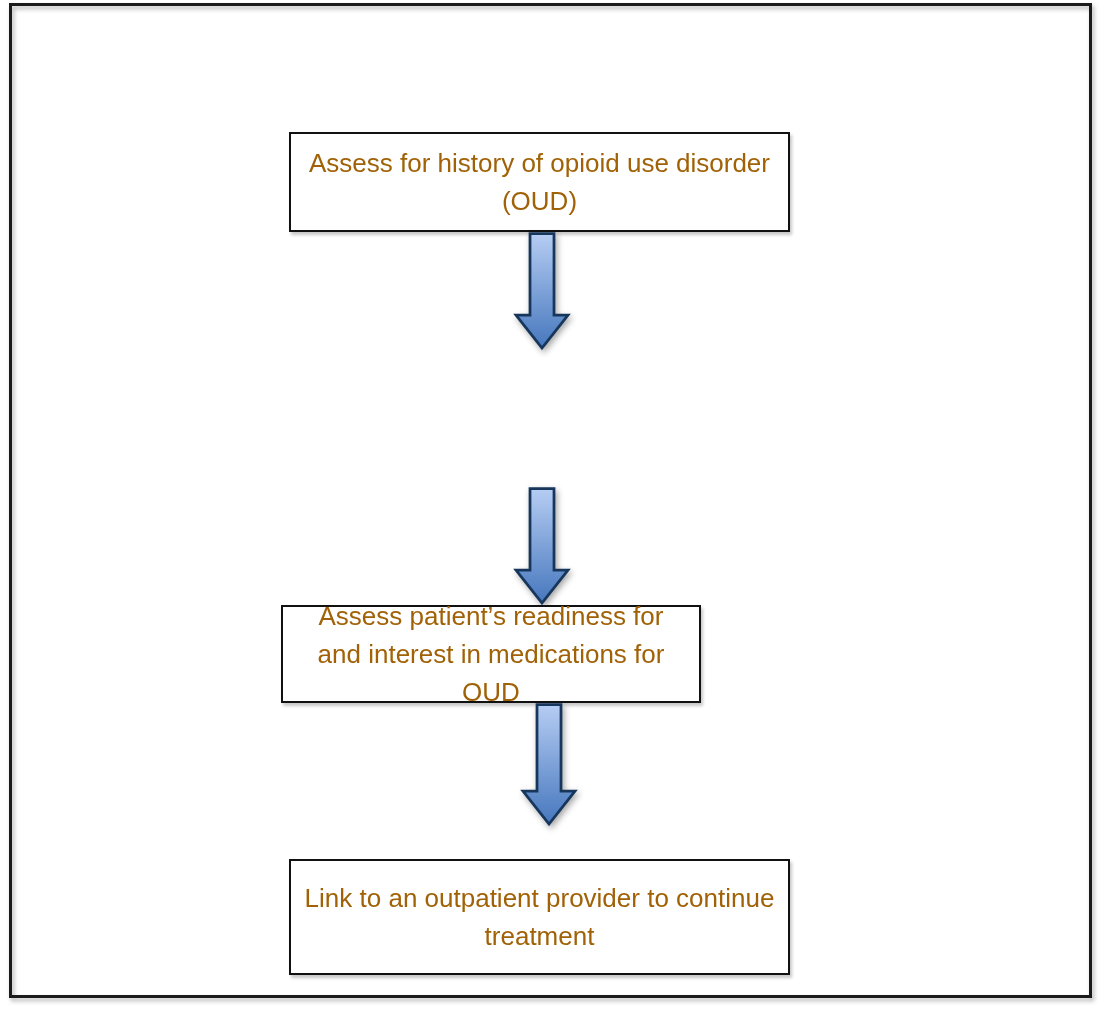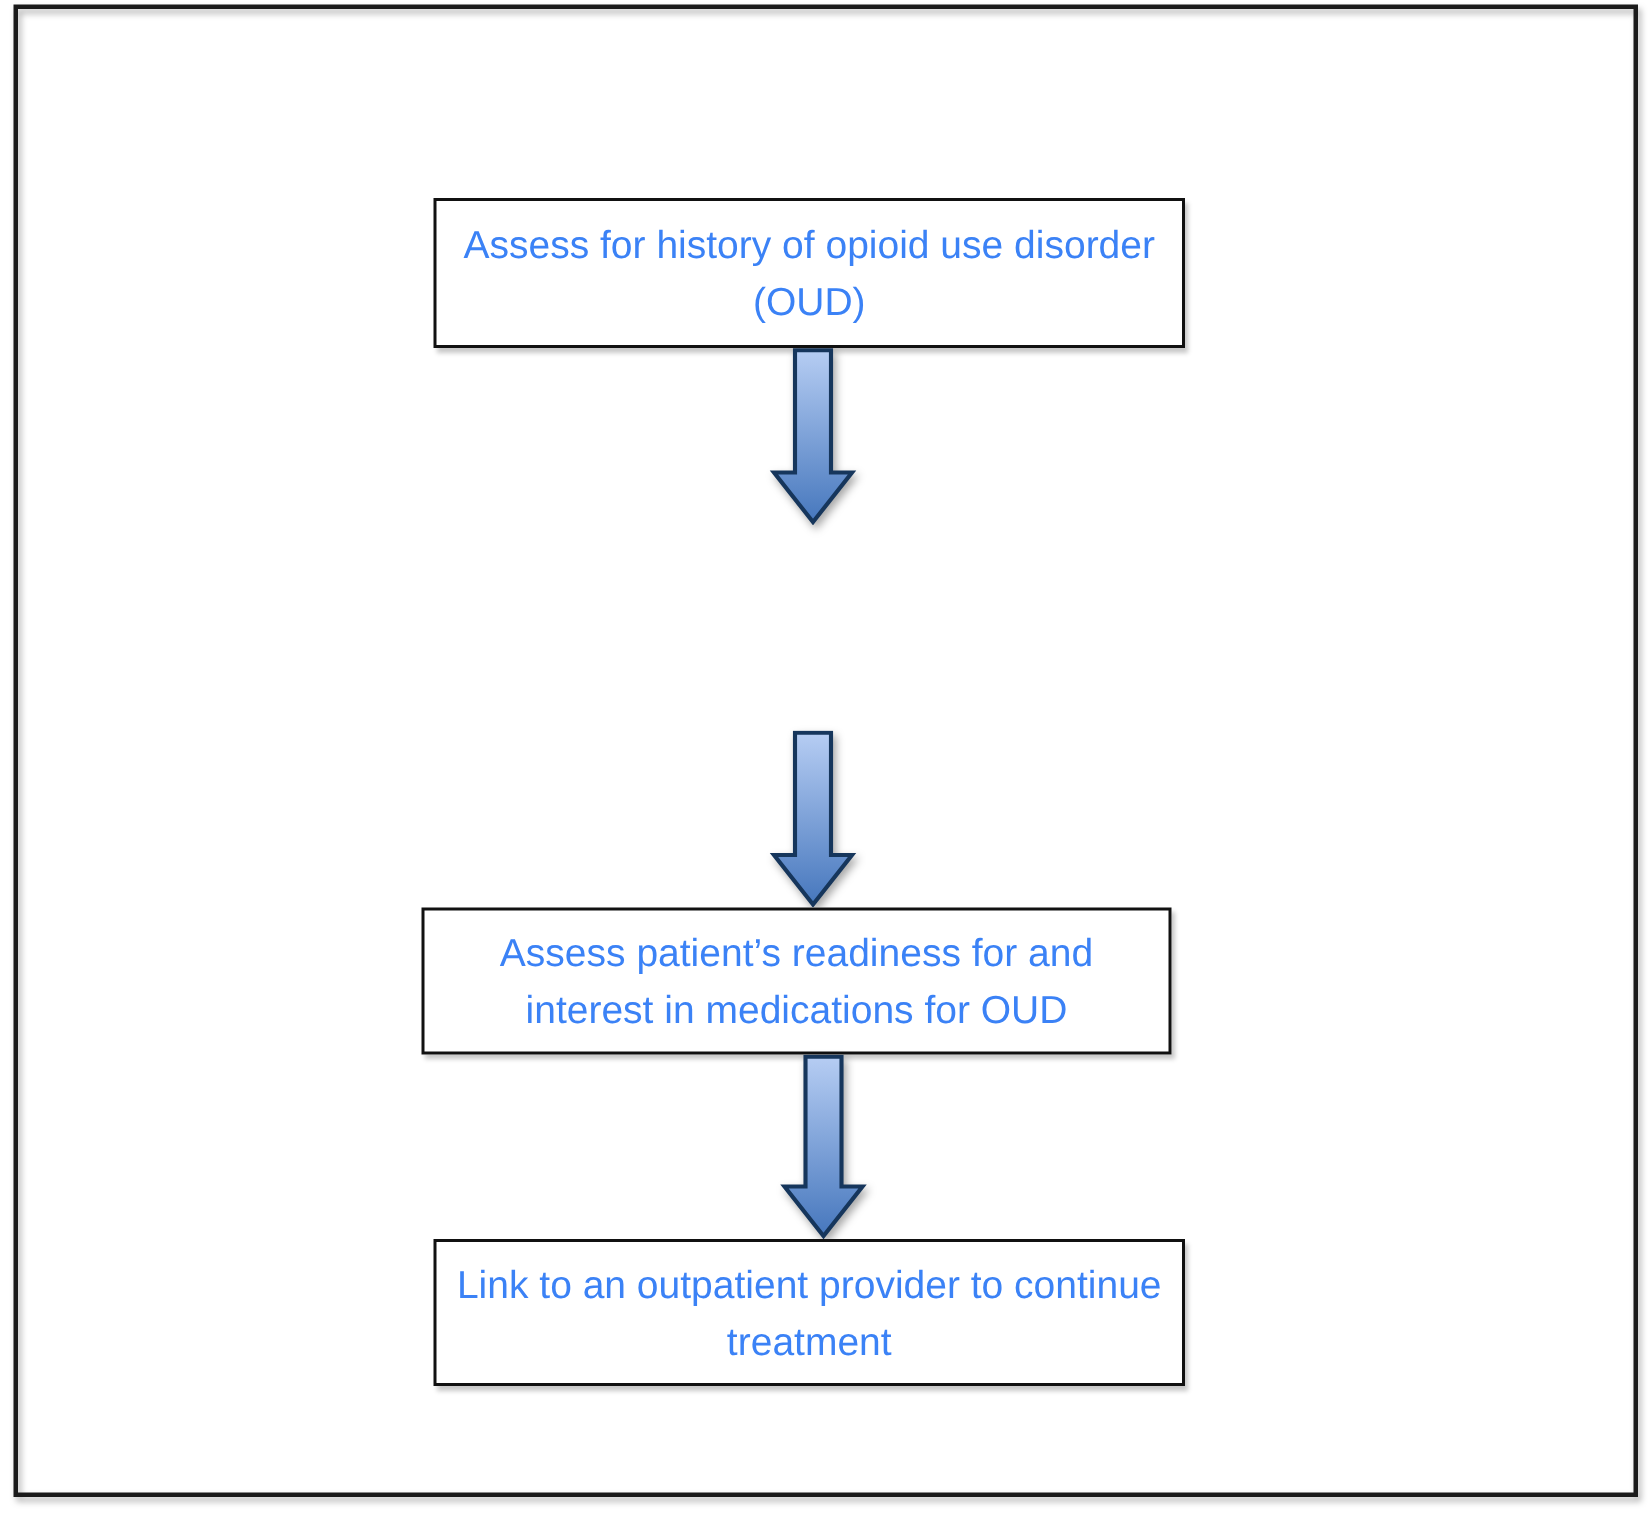--- a/index.html
+++ b/index.html
@@ -34,27 +34,27 @@
     border: 2.5px solid #111111;
     display: flex;
     align-items: center;
     justify-content: center;
     text-align: center;
     box-shadow: 2px 3px 3px rgba(0,0,0,0.22);
   }
   .box-label {
     font-size: 26px;
     line-height: 38px;
-    color: #3b82f6;
+    color: #a16207;
     padding: 0 12px;
   }
   .box1 { left: 289px; top: 132px; width: 501px; height: 100px; }
   .box2 { left: 289px; top: 350px; width: 501px; height: 137px; }
-  .box3 { left: 281px; top: 605px; width: 500px; height: 98px; text-align: center;  }
-  .box4 { left: 289px; top: 826px; width: 501px; height: 98px;  }
+  .box3 { left: 281px; top: 605px; width: 420px; height: 98px; text-align: center;  }
+  .box4 { left: 289px; top: 859px; width: 501px; height: 116px;  }
   .arrow {
     position: absolute;
     filter: drop-shadow(2px 3px 3px rgba(0,0,0,0.35));
   }
   .arrow1 { left: 512px; top: 232px; }
   .arrow2 { left: 512px; top: 487px; }
   .arrow3 { left: 519px; top: 703px; }
 </style>
 </head>
 <body>

